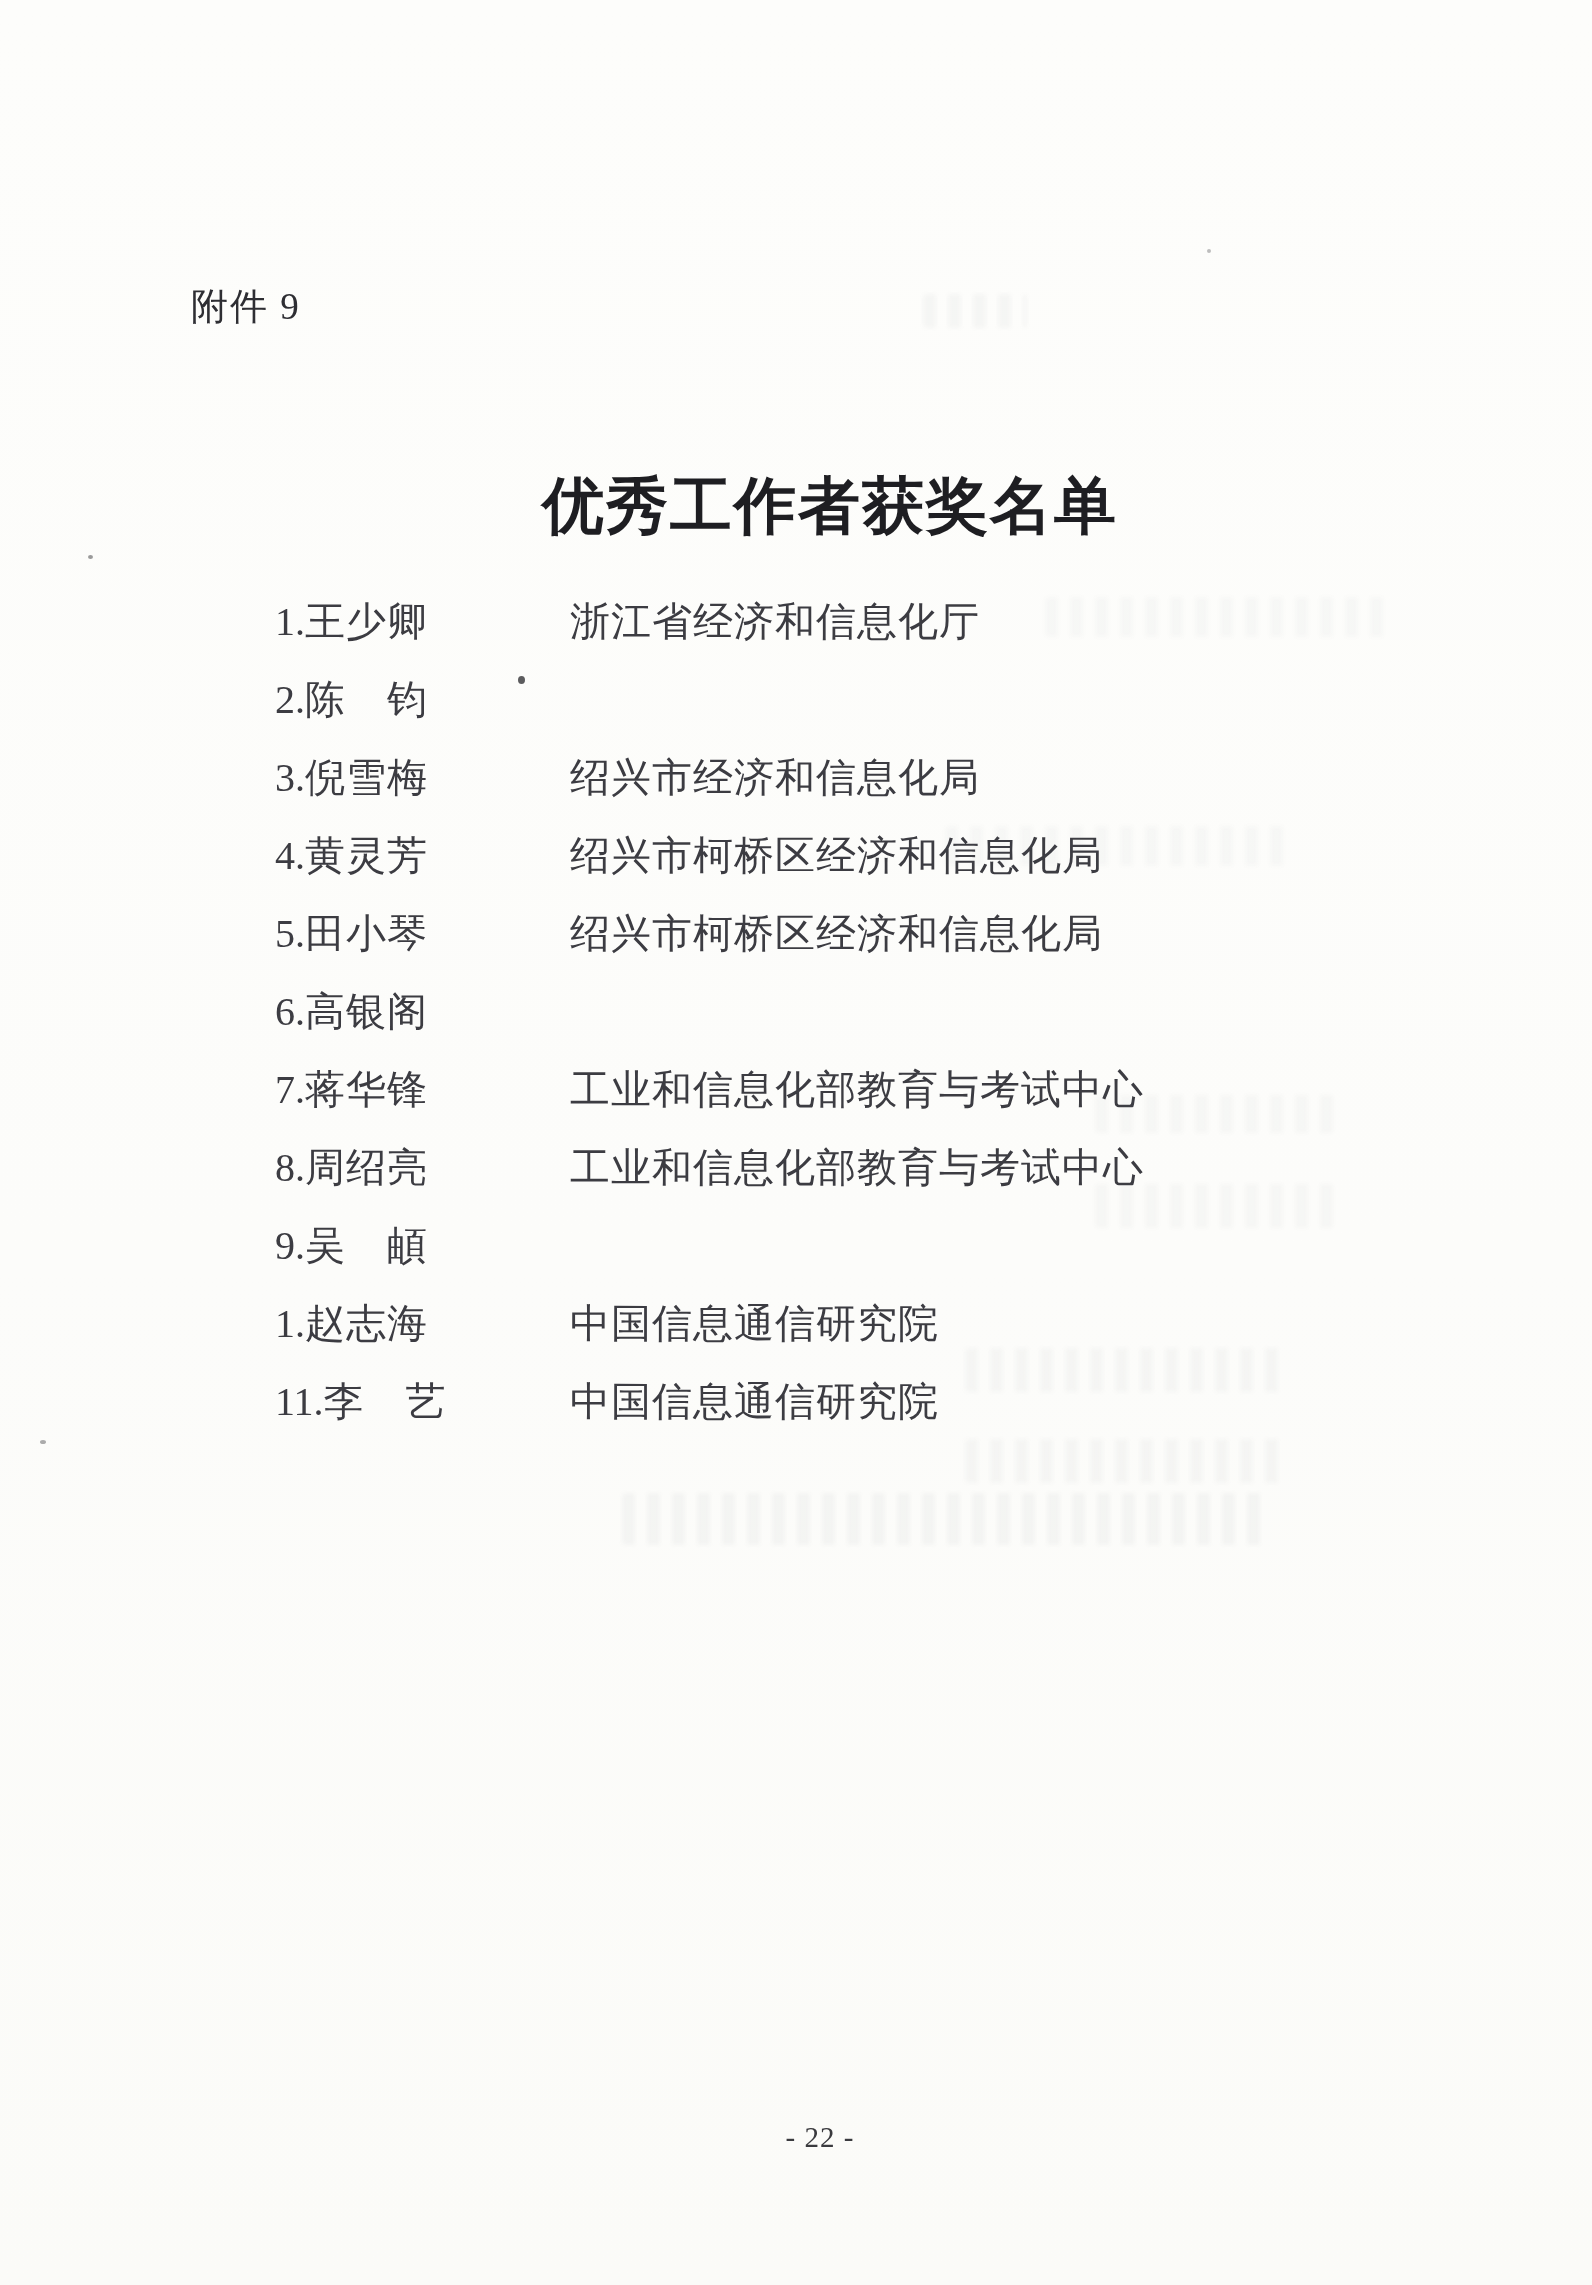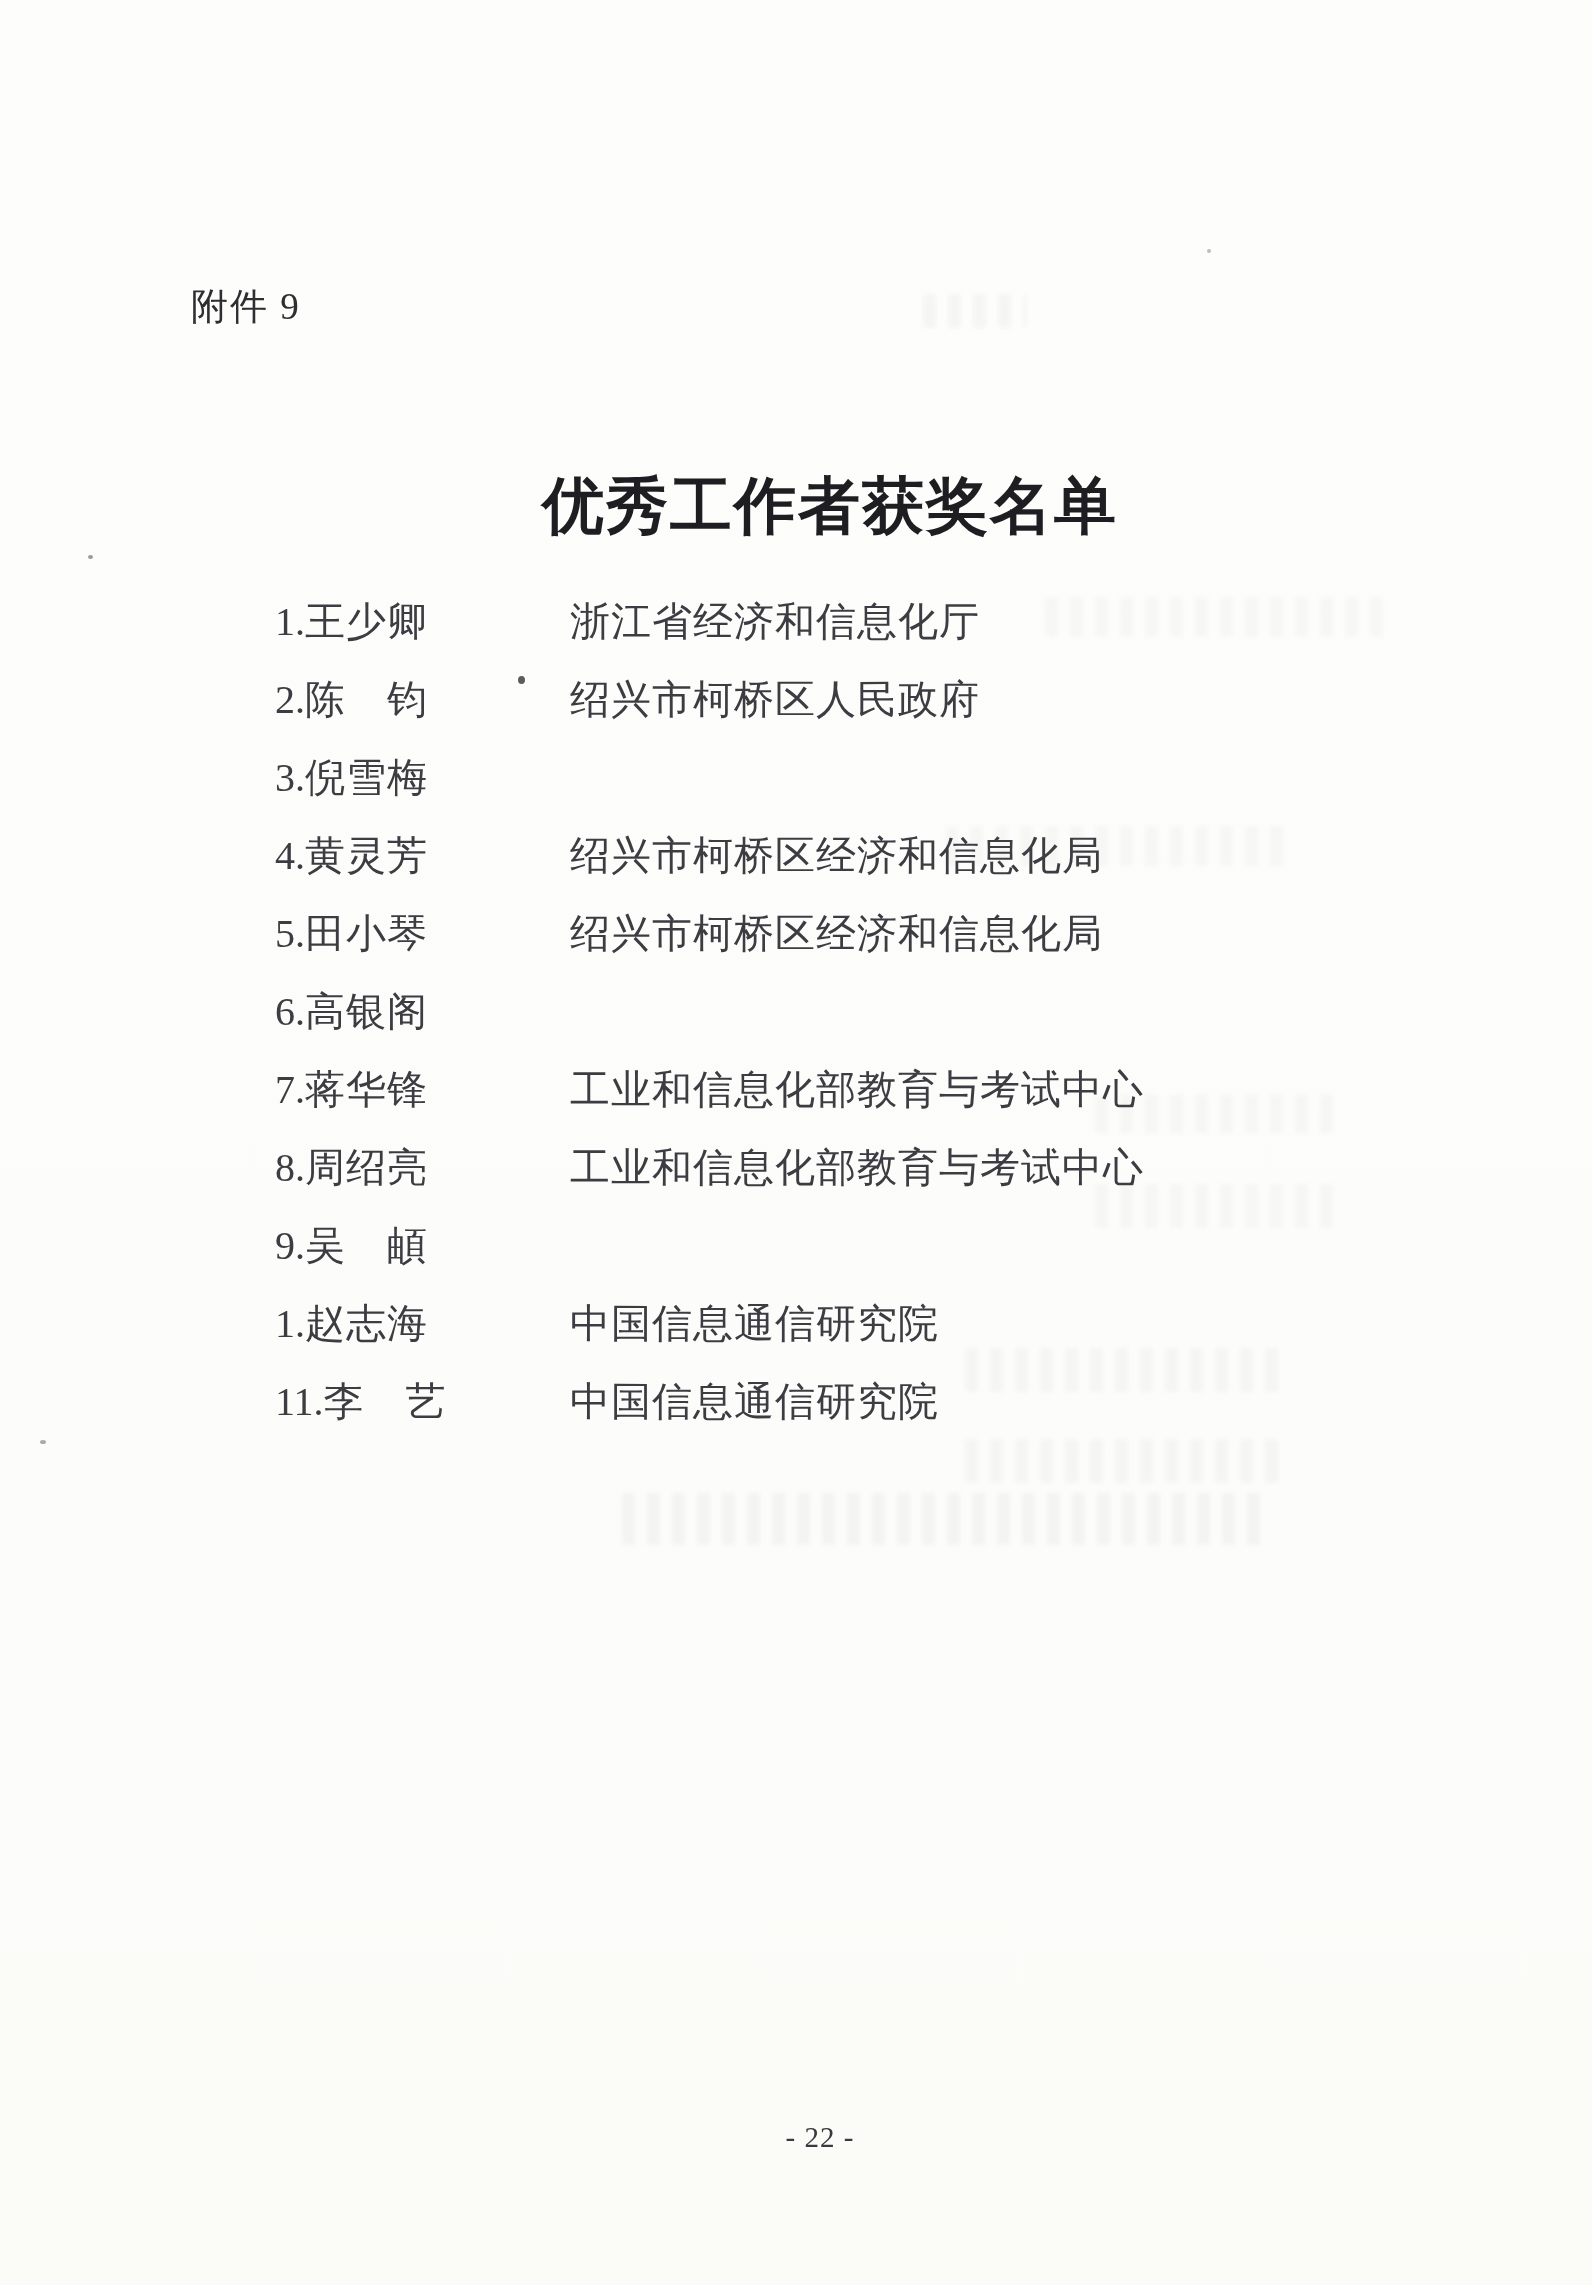--- a/index.html
+++ b/index.html
@@ -99,24 +99,24 @@
 
   <h1 class="doc-title">优秀工作者获奖名单</h1>
 
   <div class="award-list">
       <div class="row">
         <span class="cell-name"><span class="entry-number">1.</span><span>王少卿</span></span>
         <span class="cell-org">浙江省经济和信息化厅</span>
       </div>
       <div class="row">
         <span class="cell-name"><span class="entry-number">2.</span><span>陈　钧</span></span>
-        <span class="cell-org">绍兴市柯桥区人民政府</span>
       </div>
       <div class="row">
         <span class="cell-name"><span class="entry-number">3.</span><span>倪雪梅</span></span>
+        <span class="cell-org">绍兴市经济和信息化局</span>
       </div>
       <div class="row">
         <span class="cell-name"><span class="entry-number">4.</span><span>黄灵芳</span></span>
         <span class="cell-org">绍兴市柯桥区经济和信息化局</span>
       </div>
       <div class="row">
         <span class="cell-name"><span class="entry-number">5.</span><span>田小琴</span></span>
         <span class="cell-org">绍兴市柯桥区经济和信息化局</span>
       </div>
       <div class="row">

